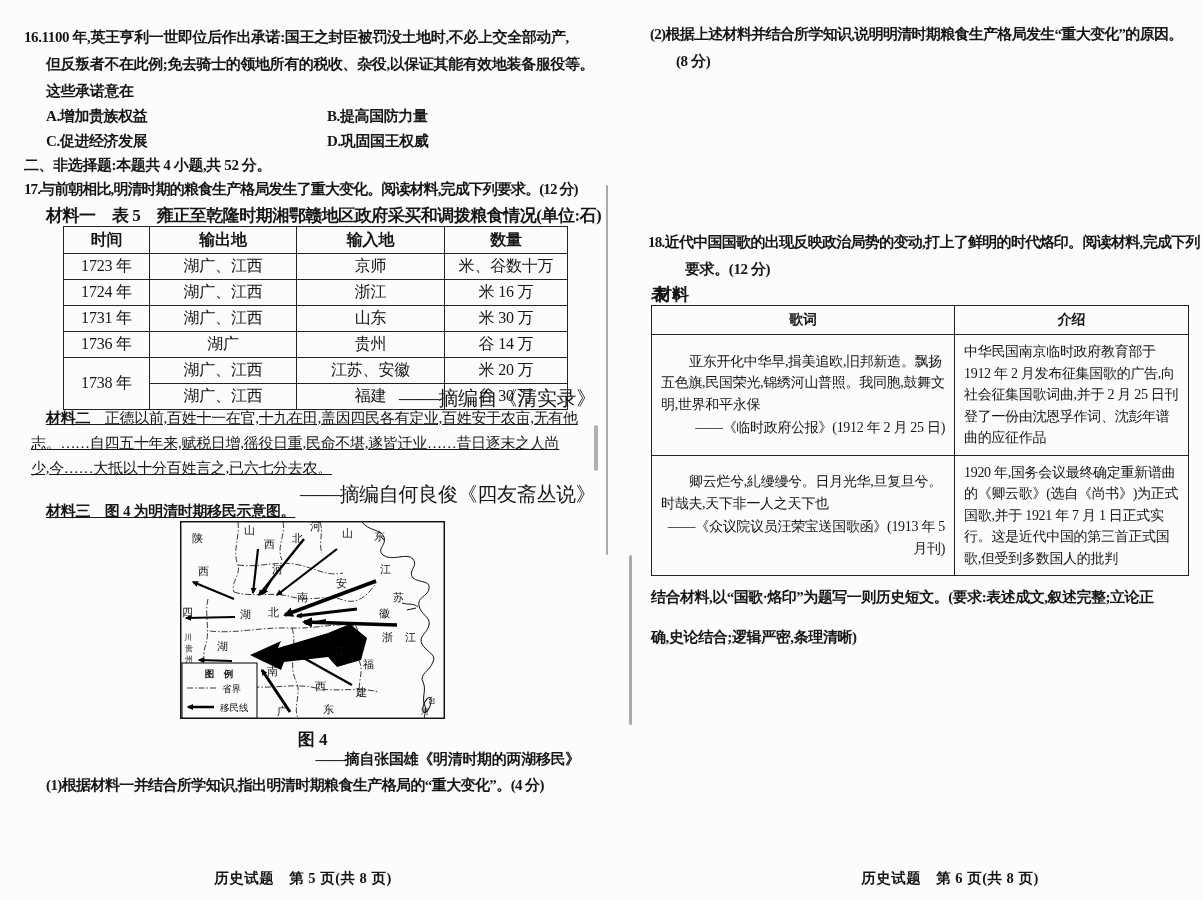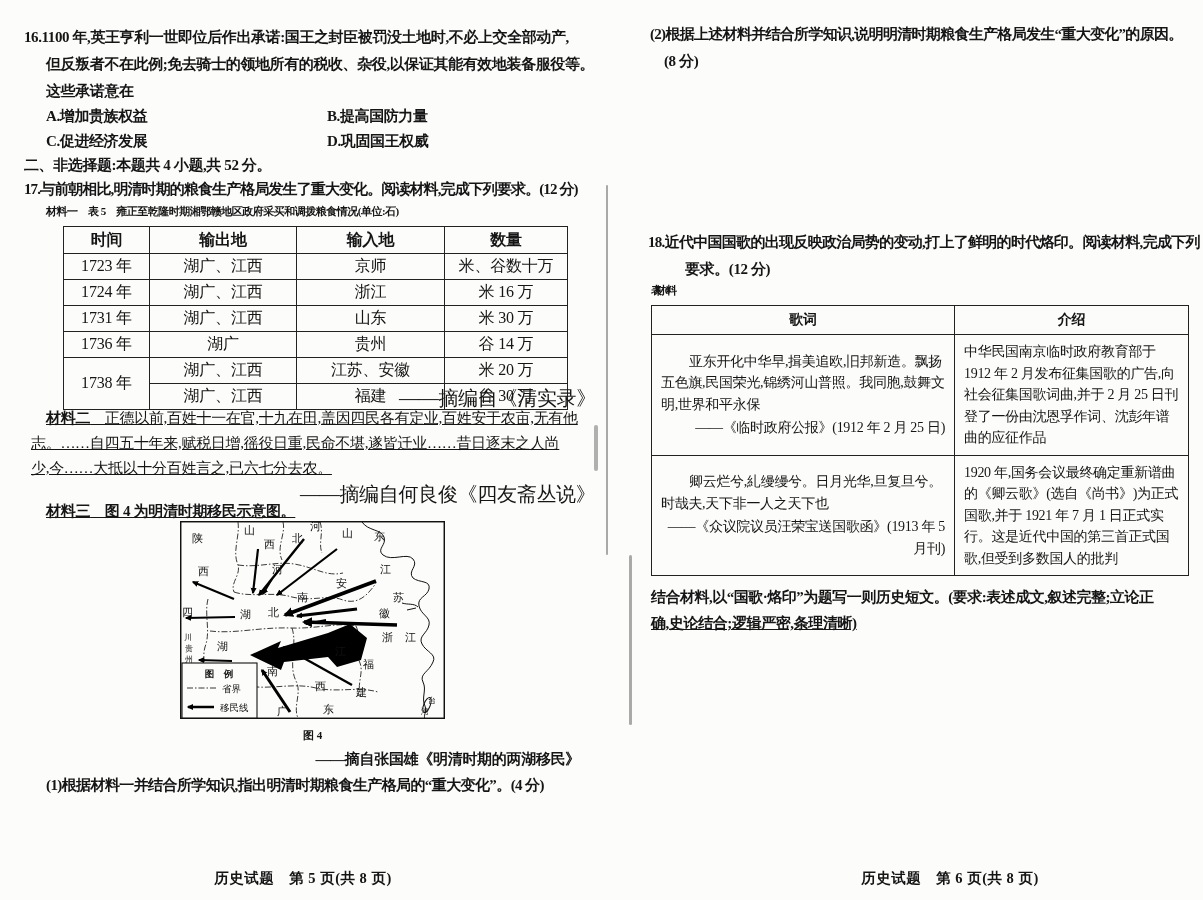--- a/index.html
+++ b/index.html
@@ -6,21 +6,21 @@
   .sheet{
     position:relative;width:1203px;height:900px;background:#fcfcfa;
     font-family:"Liberation Serif","DejaVu Serif",serif;color:#151515;
     overflow:hidden;
   }
   .abs{position:absolute;}
   .q{font-weight:bold;font-size:15px;letter-spacing:-0.4px;white-space:nowrap;}
   .mat{font-weight:normal;font-size:15px;letter-spacing:-0.3px;white-space:nowrap;text-decoration:underline;}
   .lbl{font-weight:bold;}
   .src{font-weight:normal;font-size:20px;text-align:right;letter-spacing:-0.3px;white-space:nowrap;}
-  .cap{font-weight:bold;font-size:11px;}
+  .cap{font-weight:bold;font-size:17px;}
   .footer{font-weight:bold;font-size:14.5px;text-align:center;letter-spacing:0.5px;}
 
   
   table.t5{border-collapse:collapse;table-layout:fixed;width:504px;font-size:16px;}
   table.t5 th,table.t5 td{
     border:1.4px solid #222;text-align:center;padding:0;height:25px;
     letter-spacing:-0.2px;overflow:hidden;
   }
   table.t5 th{height:26px;font-weight:bold;}
 
@@ -225,21 +225,21 @@
     <div class="abs footer" style="left:63px;top:869px;width:480px;">历史试题　第 5 页(共 8 页)</div>
   </div>
 
   <div class="abs fold" style="left:606px;top:185px;width:2px;height:370px;"></div>
   <div class="abs fold" style="left:629px;top:555px;width:2.5px;height:170px;"></div>
   <div class="abs fold" style="left:594px;top:425px;width:4px;height:46px;opacity:0.45;"></div>
 
   <div class="abs" style="left:612px;top:0;width:591px;height:820px;">
 
     <div class="abs q" style="left:38px;top:25px;letter-spacing:-0.7px;">(2)根据上述材料并结合所学知识,说明明清时期粮食生产格局发生“重大变化”的原因。</div>
-    <div class="abs q" style="left:52px;top:52px;">(8 分)</div>
+    <div class="abs q" style="left:64px;top:52px;">(8 分)</div>
 
     <div class="abs q" style="left:36px;top:233px;letter-spacing:-0.7px;">18.近代中国国歌的出现反映政治局势的变动,打上了鲜明的时代烙印。阅读材料,完成下列</div>
     <div class="abs q" style="left:73px;top:260px;">要求。(12 分)</div>
 
     <div class="abs" style="left:39px;top:283px;width:537px;">
       <span class="cap abs" style="left:4px;top:0;">材料</span>
       <span class="cap abs" style="left:0;top:0;width:537px;text-align:left;">表 6</span>
     </div>
 
     <table class="t6 abs" style="left:39px;top:305px;">
@@ -263,18 +263,18 @@
         <td>
           <div class="lyr">卿云烂兮,糺缦缦兮。日月光华,旦复旦兮。时哉夫,天下非一人之天下也</div>
           <div class="lyrsrc">——《众议院议员汪荣宝送国歌函》(1913 年 5 月刊)</div>
         </td>
         <td>1920 年,国务会议最终确定重新谱曲的《卿云歌》(选自《尚书》)为正式国歌,并于 1921 年 7 月 1 日正式实行。这是近代中国的第三首正式国歌,但受到多数国人的批判</td>
       </tr>
     </tbody>
       </table>
 
     <div class="abs q" style="left:39px;top:588px;letter-spacing:-0.5px;">结合材料,以“国歌·烙印”为题写一则历史短文。(要求:表述成文,叙述完整;立论正</div>
-    <div class="abs q" style="left:39px;top:614px;text-decoration:underline;">确,史论结合;逻辑严密,条理清晰)</div>
+    <div class="abs q" style="left:39px;top:628px;">确,史论结合;逻辑严密,条理清晰)</div>
 
     <div class="abs footer" style="left:108px;top:869px;width:460px;">历史试题　第 6 页(共 8 页)</div>
   </div>
 
 </div>
 
 </body></html>

